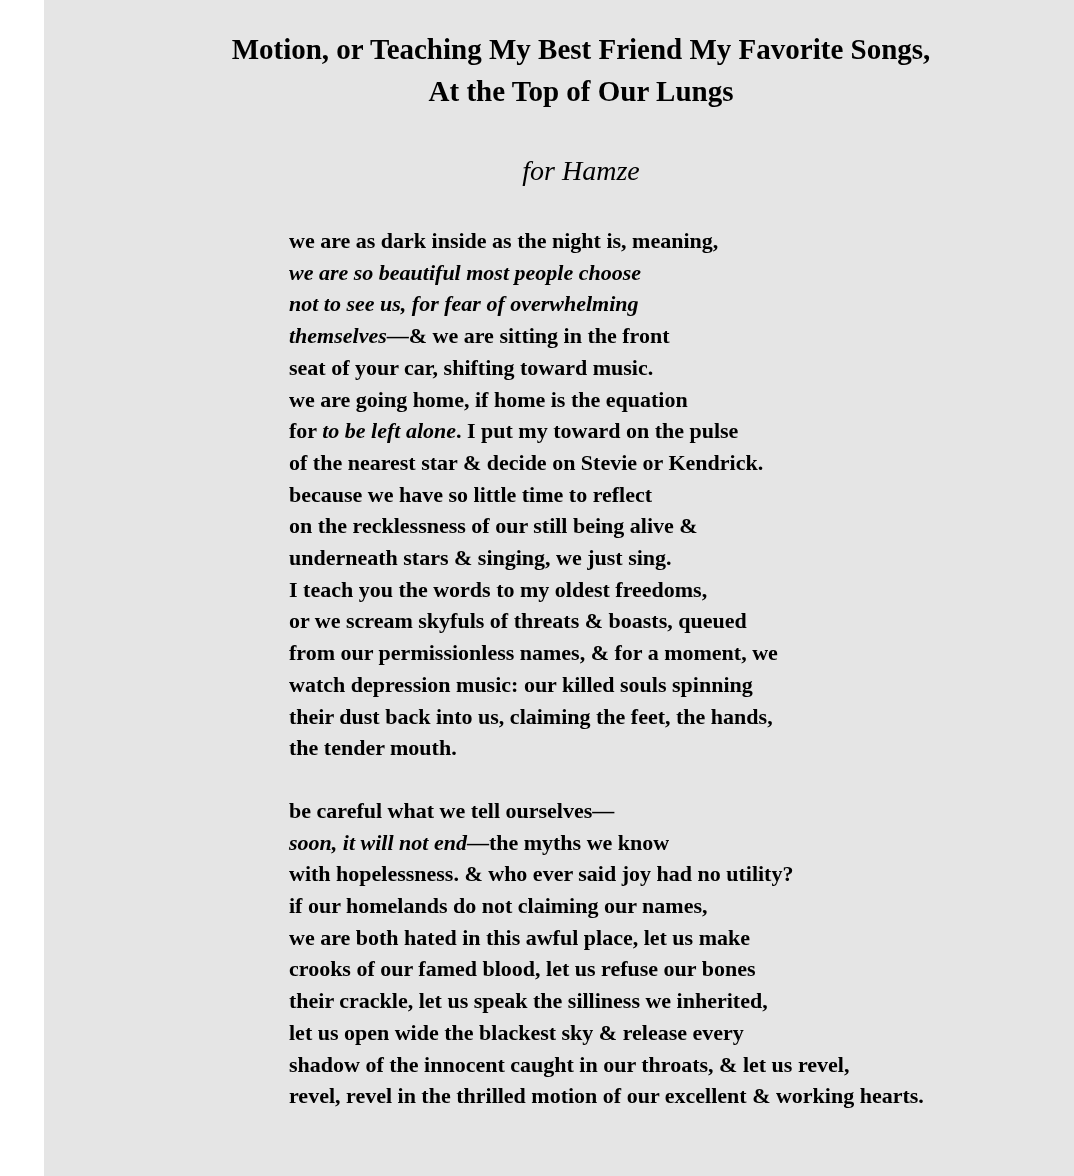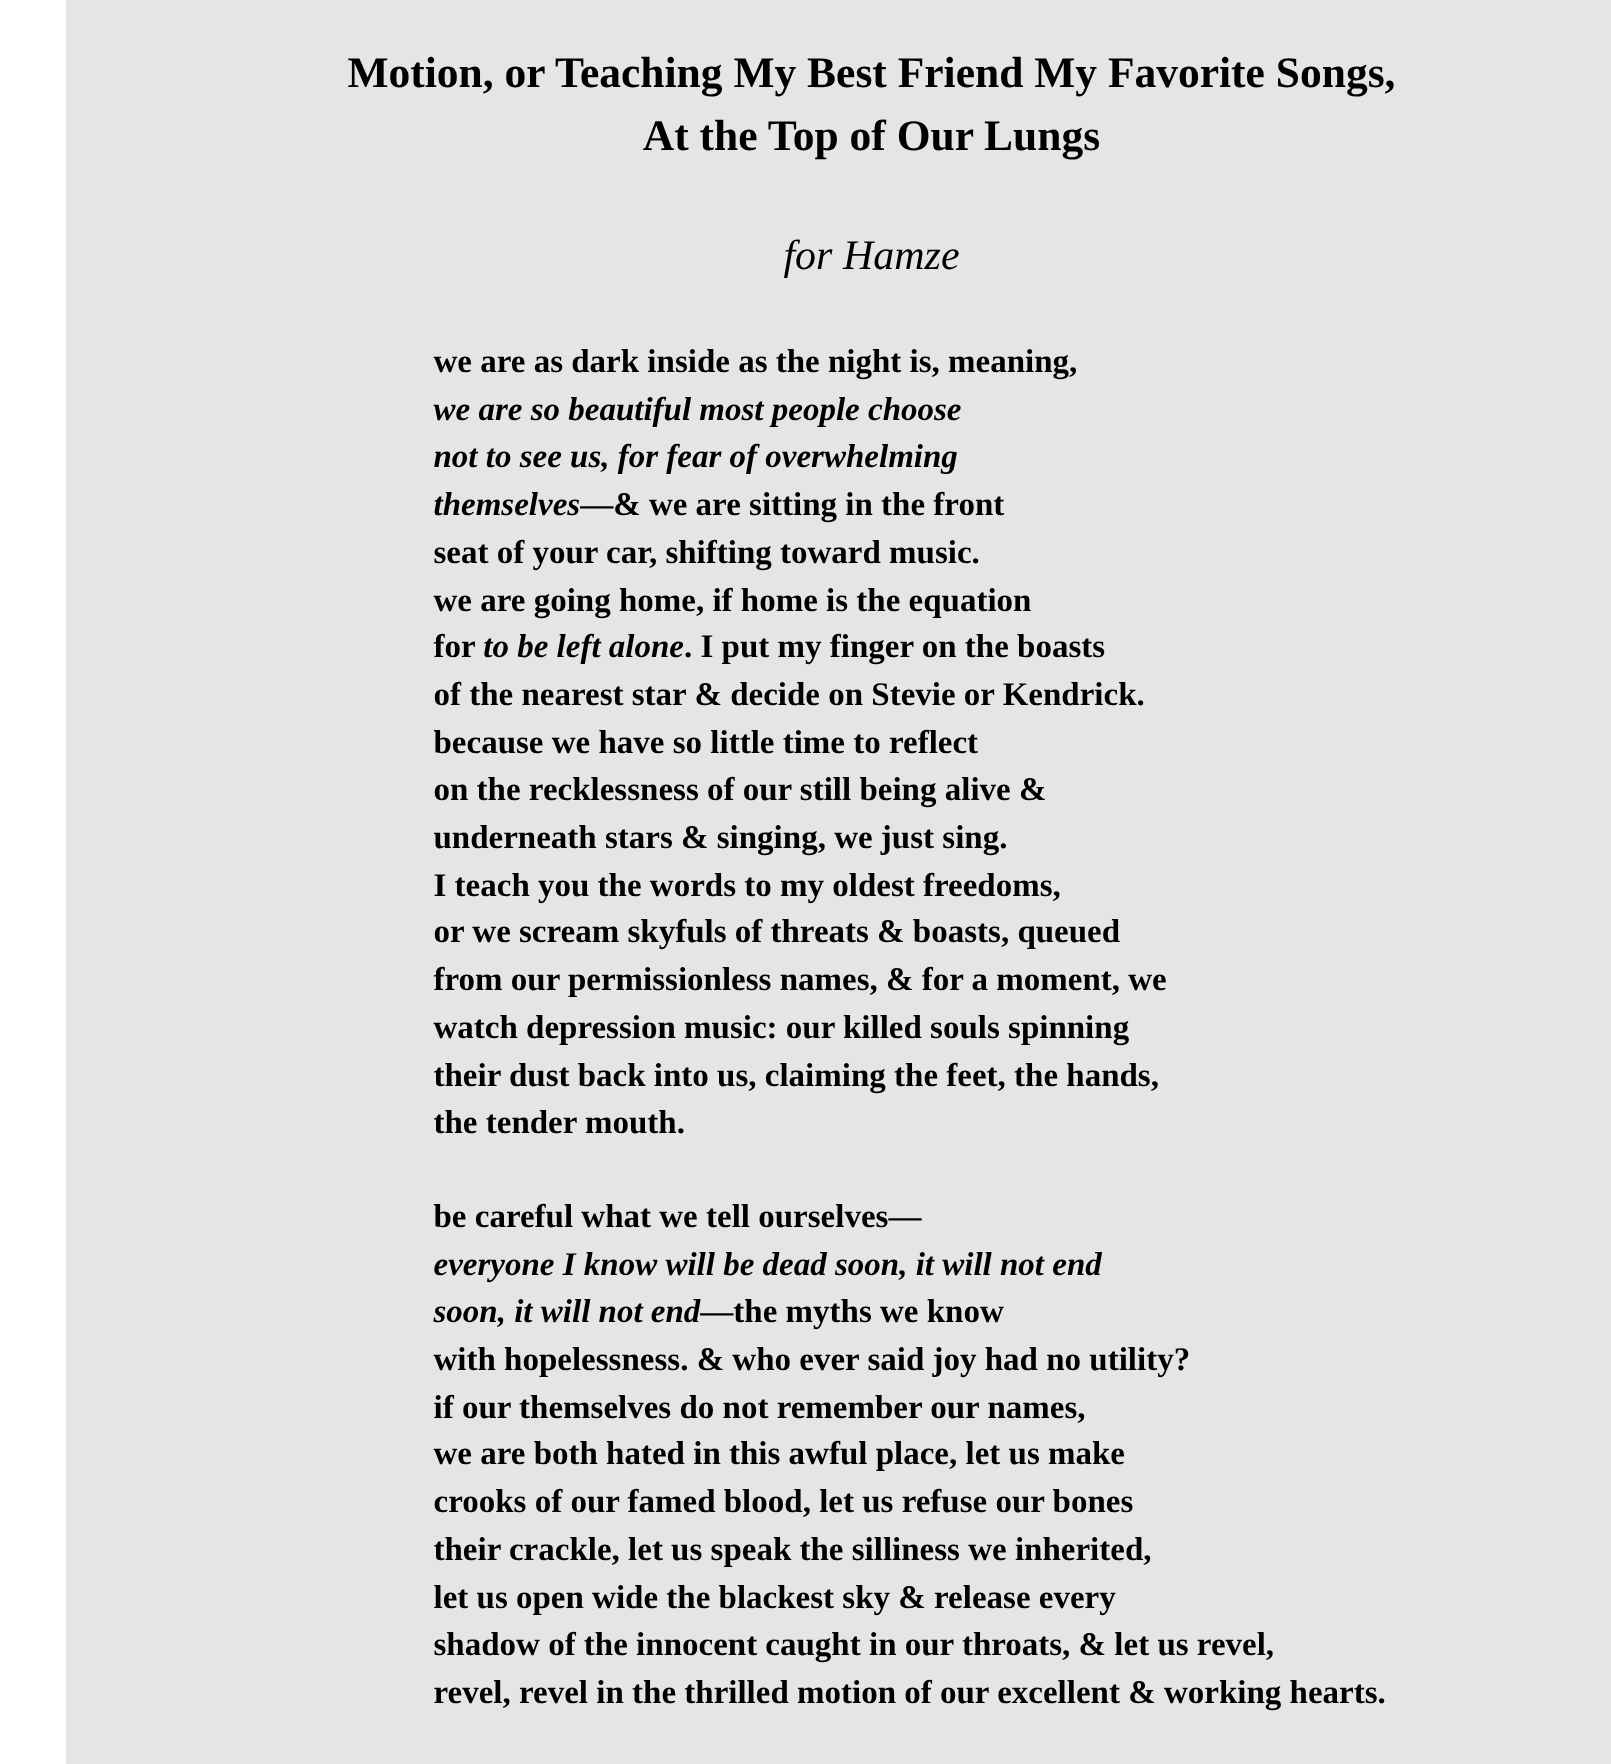--- a/index.html
+++ b/index.html
@@ -60,38 +60,37 @@
   </h1>
   <div class="dedication">for Hamze</div>
   <div class="poem">
       <div class="stanza">
         <div class="line"><span>we are as dark inside as the night is, meaning,</span></div>
         <div class="line"><em>we are so beautiful most people choose</em></div>
         <div class="line"><em>not to see us, for fear of overwhelming</em></div>
         <div class="line"><em>themselves</em><span>—&amp; we are sitting in the front</span></div>
         <div class="line"><span>seat of your car, shifting toward music.</span></div>
         <div class="line"><span>we are going home, if home is the equation</span></div>
-        <div class="line"><span>for </span><em>to be left alone</em><span>. I put my finger on the boasts</span></div>
+        <div class="line"><span>for </span><em>to be left alone</em><span>. I put my toward on the pulse</span></div>
         <div class="line"><span>of the nearest star &amp; decide on Stevie or Kendrick.</span></div>
         <div class="line"><span>because we have so little time to reflect</span></div>
         <div class="line"><span>on the recklessness of our still being alive &amp;</span></div>
         <div class="line"><span>underneath stars &amp; singing, we just sing.</span></div>
         <div class="line"><span>I teach you the words to my oldest freedoms,</span></div>
         <div class="line"><span>or we scream skyfuls of threats &amp; boasts, queued</span></div>
         <div class="line"><span>from our permissionless names, &amp; for a moment, we</span></div>
         <div class="line"><span>watch depression music: our killed souls spinning</span></div>
         <div class="line"><span>their dust back into us, claiming the feet, the hands,</span></div>
         <div class="line"><span>the tender mouth.</span></div>
       </div>
       <div class="stanza">
         <div class="line"><span>be careful what we tell ourselves—</span></div>
-        <div class="line"><em>everyone I know will be dead soon, it will not end</em></div>
         <div class="line"><em>soon, it will not end</em><span>—the myths we know</span></div>
         <div class="line"><span>with hopelessness. &amp; who ever said joy had no utility?</span></div>
-        <div class="line"><span>if our themselves do not remember our names,</span></div>
+        <div class="line"><span>if our homelands do not claiming our names,</span></div>
         <div class="line"><span>we are both hated in this awful place, let us make</span></div>
         <div class="line"><span>crooks of our famed blood, let us refuse our bones</span></div>
         <div class="line"><span>their crackle, let us speak the silliness we inherited,</span></div>
         <div class="line"><span>let us open wide the blackest sky &amp; release every</span></div>
         <div class="line"><span>shadow of the innocent caught in our throats, &amp; let us revel,</span></div>
         <div class="line"><span>revel, revel in the thrilled motion of our excellent &amp; working hearts.</span></div>
       </div>
     </div>
 </div>
 

